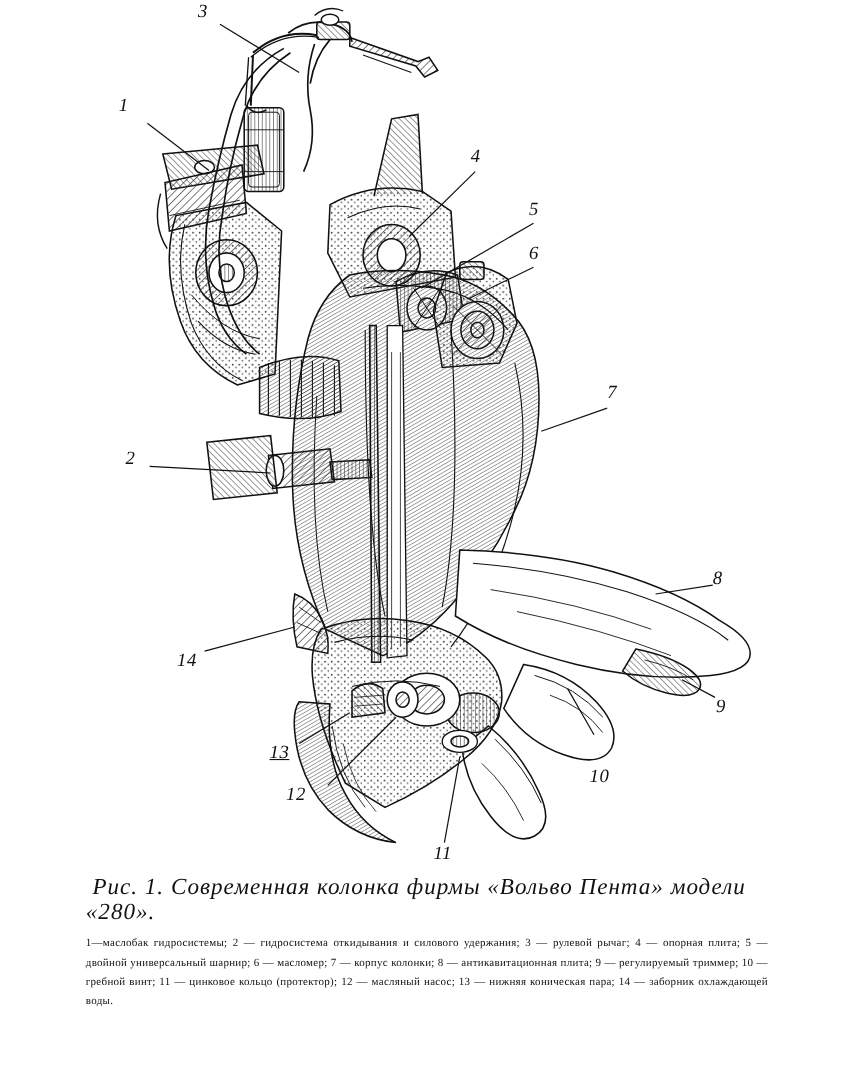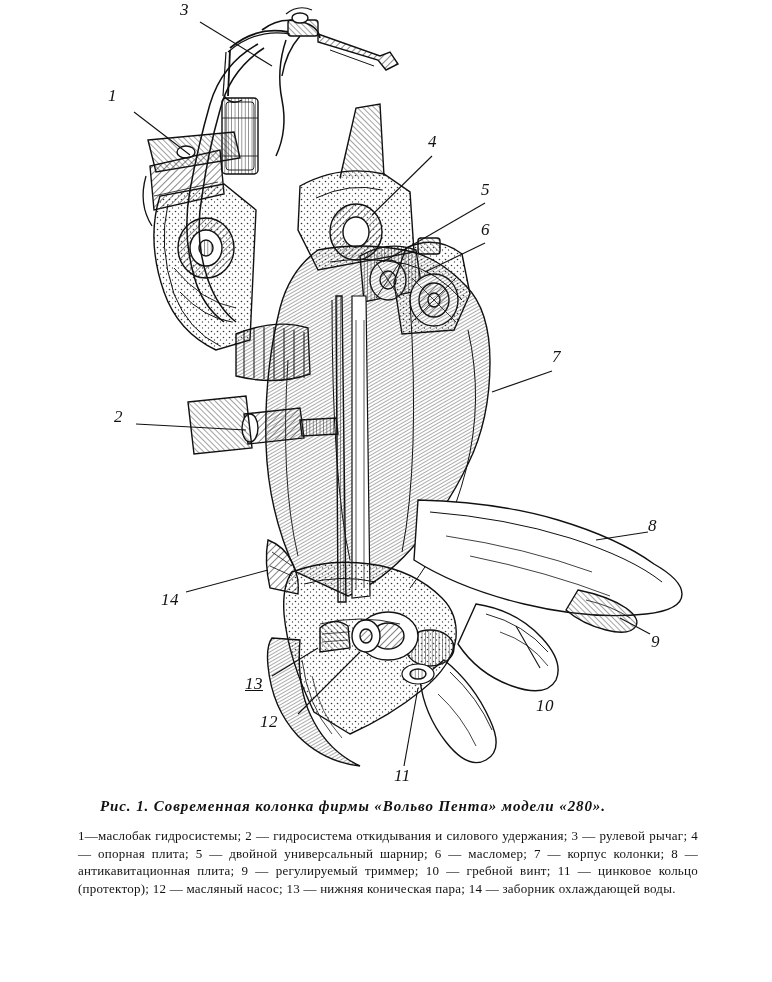--- a/index.html
+++ b/index.html
@@ -37,30 +37,30 @@
   }
   #caption-block {
     position: absolute;
     left: 78px;
     top: 795px;
     width: 620px;
   }
   .caption-title {
     font-family: "Liberation Serif", serif;
     font-style: italic;
-    font-weight: bold;
-    font-size: 15px;
+    font-weight: normal;
+    font-size: 21px;
     line-height: 22px;
     letter-spacing: 0.9px;
-    margin: 0 0 10px 16px;
+    margin: 0 0 10px 0;
     text-indent: 6px;
   }
   .legend {
     font-family: "Liberation Serif", serif;
-    font-size: 13px;
+    font-size: 10px;
     line-height: 17.6px;
     text-align: justify;
     letter-spacing: 0.25px;
     margin: 0;
   }
 </style>
 </head>
 <body>
 
 <div id="figure-area">

